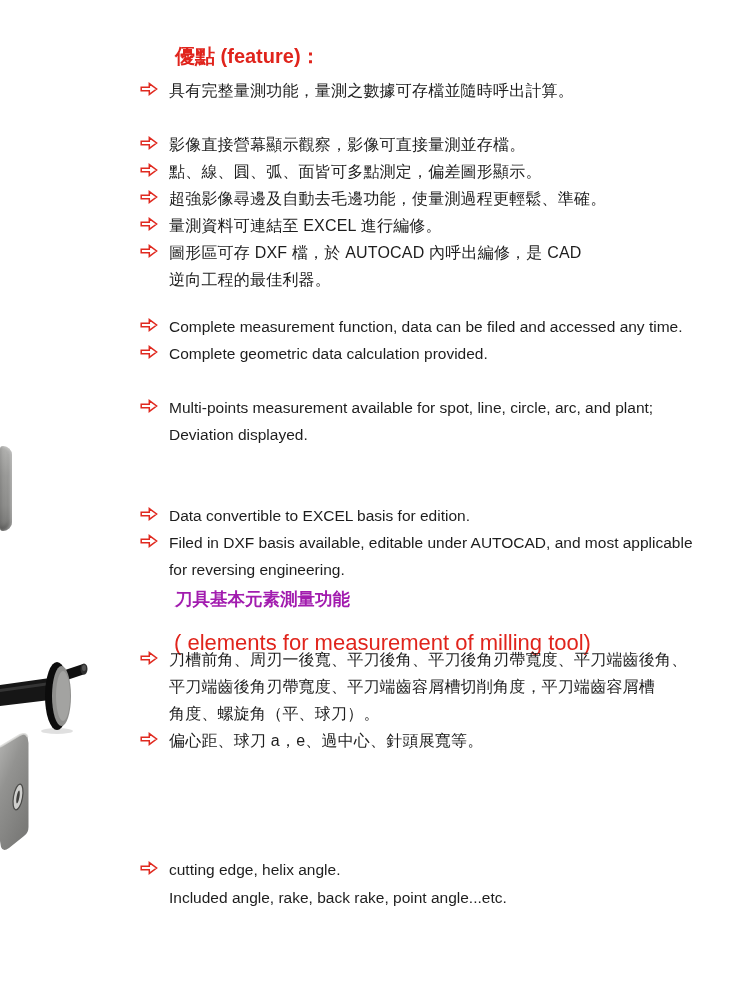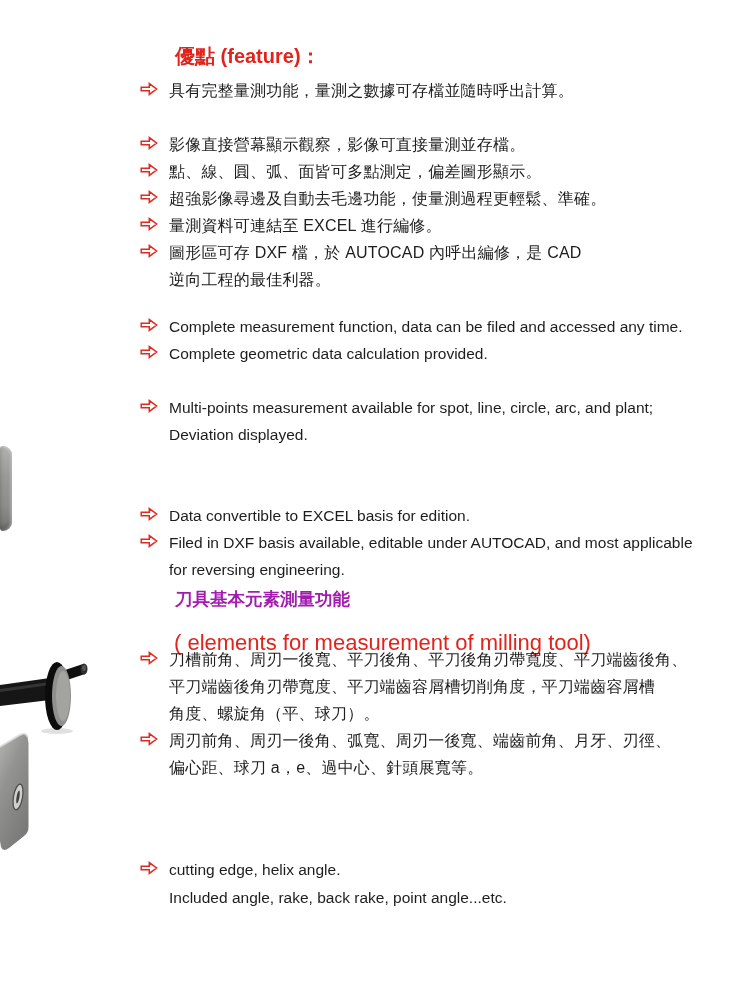--- a/index.html
+++ b/index.html
@@ -175,21 +175,20 @@
       <div class="ln cn">刀槽前角、周刃一後寬、平刀後角、平刀後角刃帶寬度、平刀端齒後角、</div>
       <div class="ln cn">平刀端齒後角刃帶寬度、平刀端齒容屑槽切削角度，平刀端齒容屑槽</div>
       <div class="ln cn">角度、螺旋角（平、球刀）。</div>
     </div>
   </div>
   <div class="row" style="top:727px">
     <svg class="arw" width="18" height="14" viewBox="0 0 18 14">
         <use href="#arw-sym"></use>
       </svg>
     <div class="lines">
-      <div class="ln cn">周刃前角、周刃一後角、弧寬、周刃一後寬、端齒前角、月牙、刃徑、</div>
       <div class="ln cn">偏心距、球刀 a，e、過中心、針頭展寬等。</div>
     </div>
   </div>
 
   <div class="row en2" style="top:856px">
     <svg class="arw" width="18" height="14" viewBox="0 0 18 14">
         <use href="#arw-sym"></use>
       </svg>
     <div class="lines">
       <div class="ln">cutting edge, helix angle.</div>

